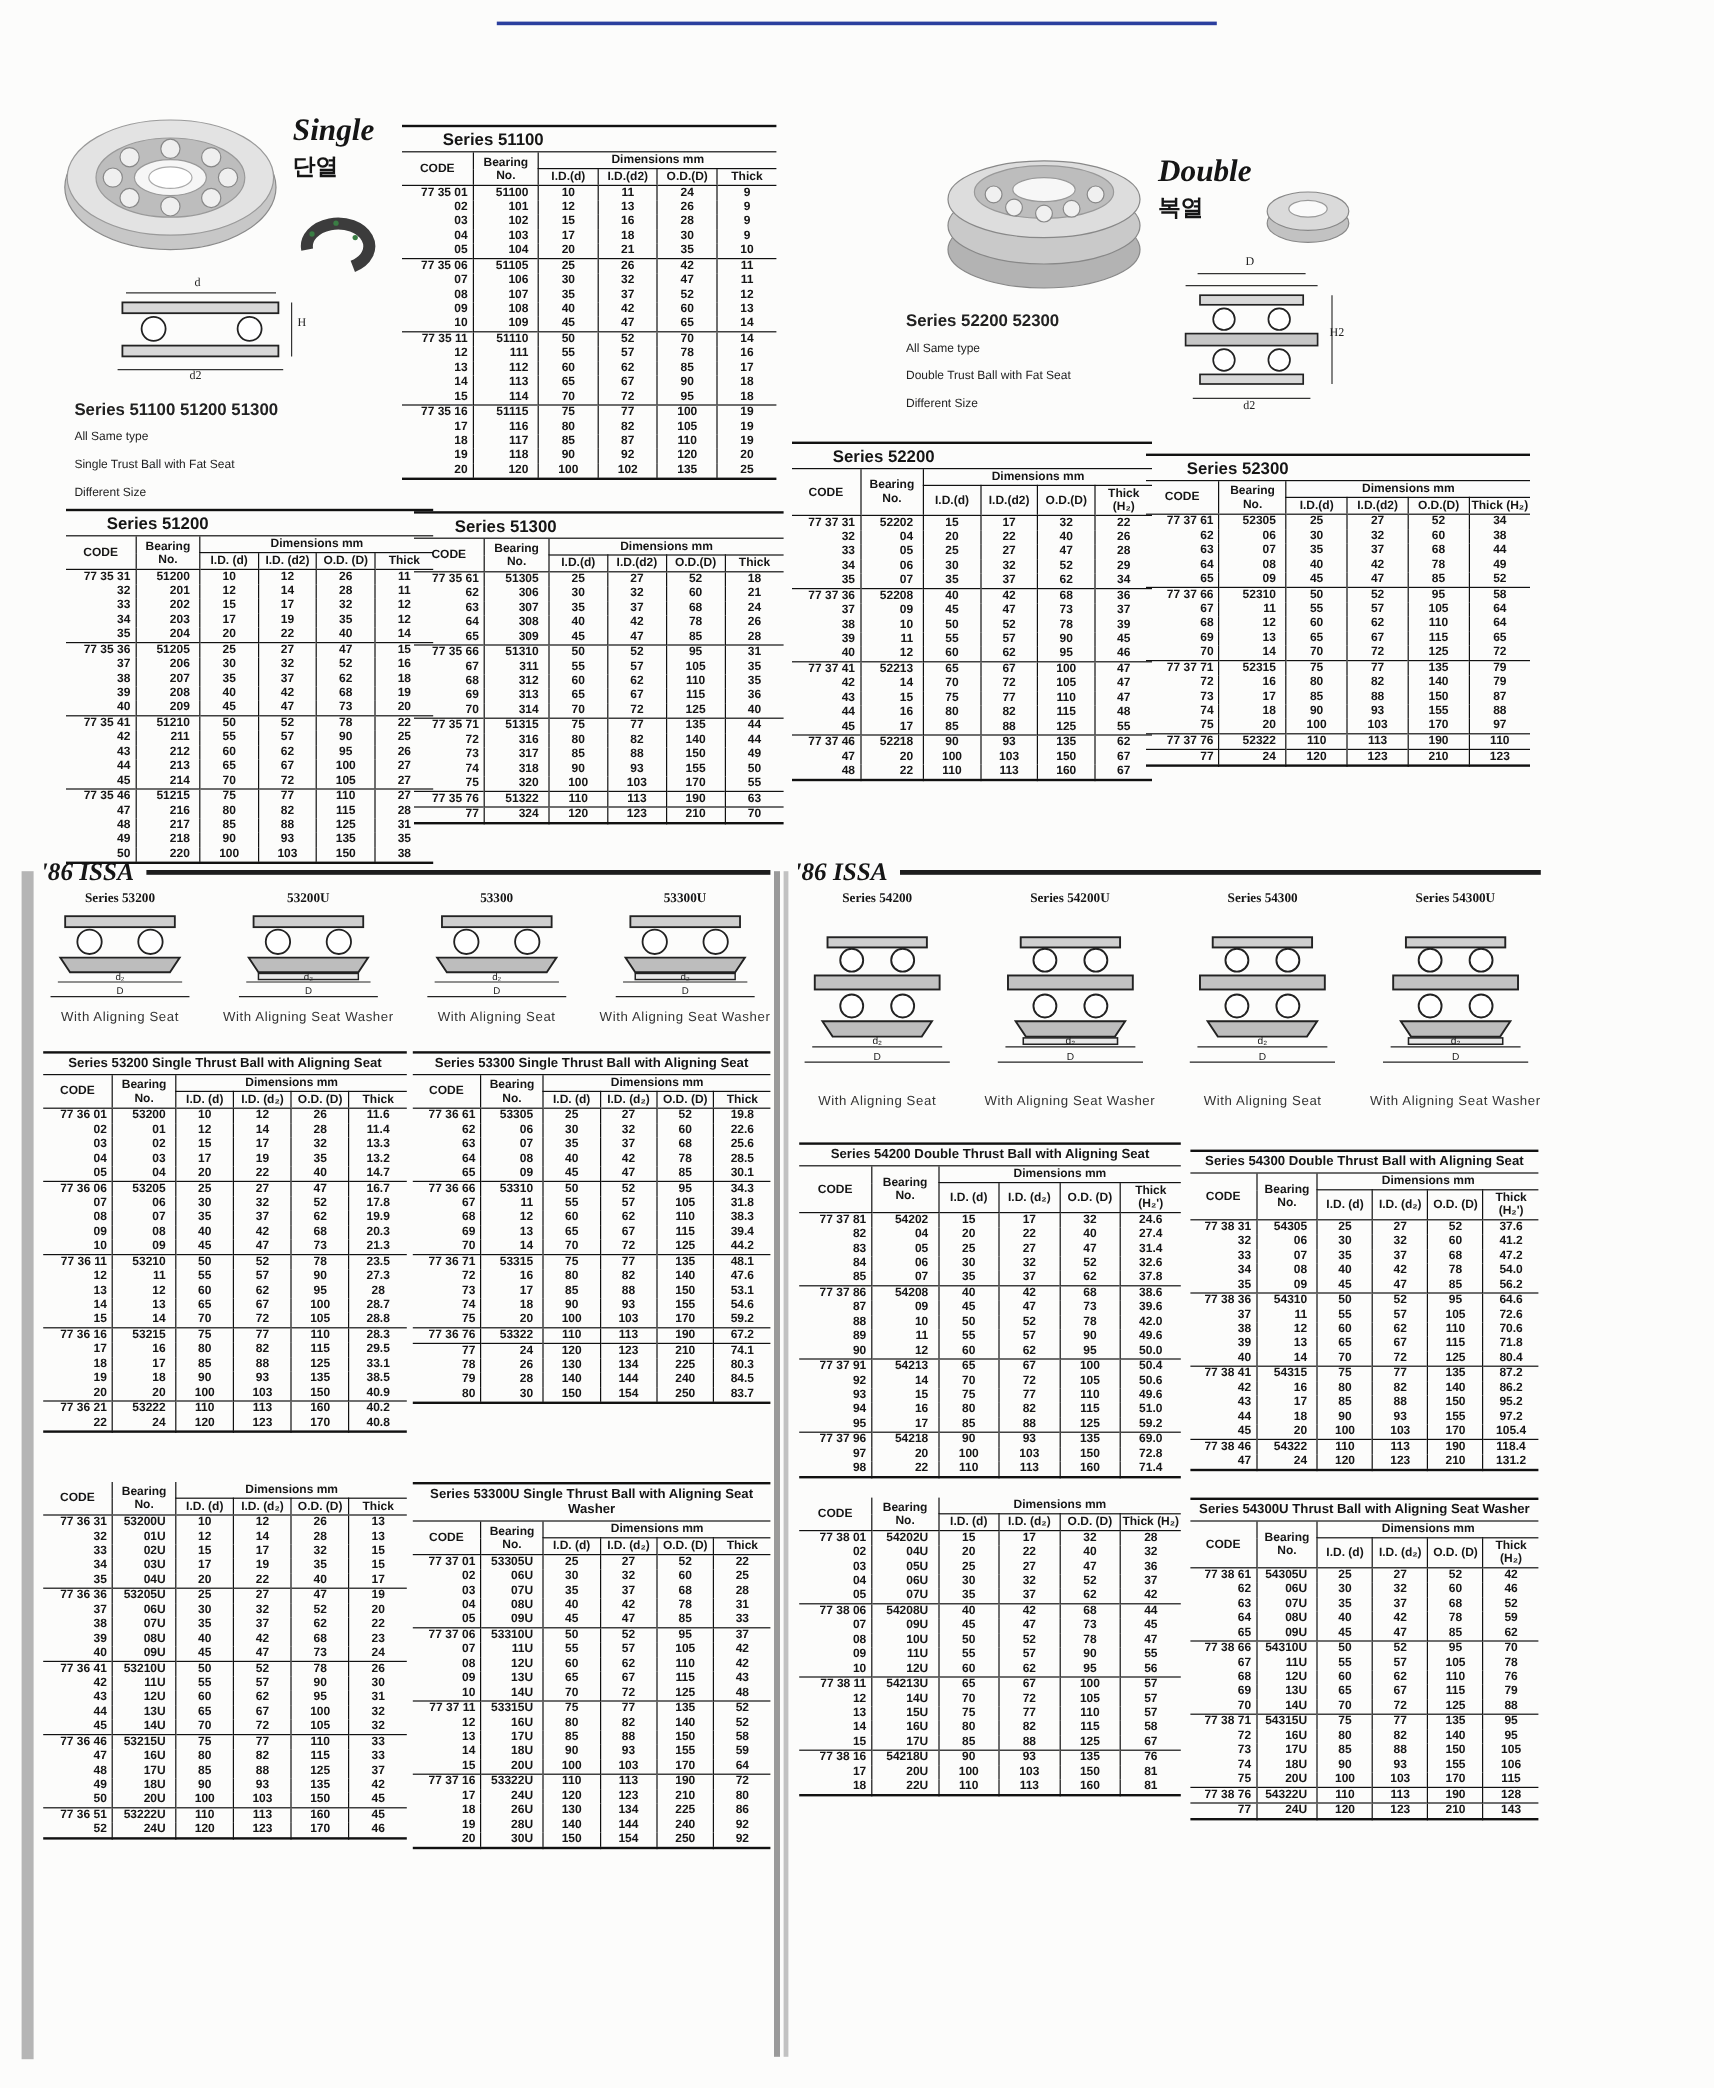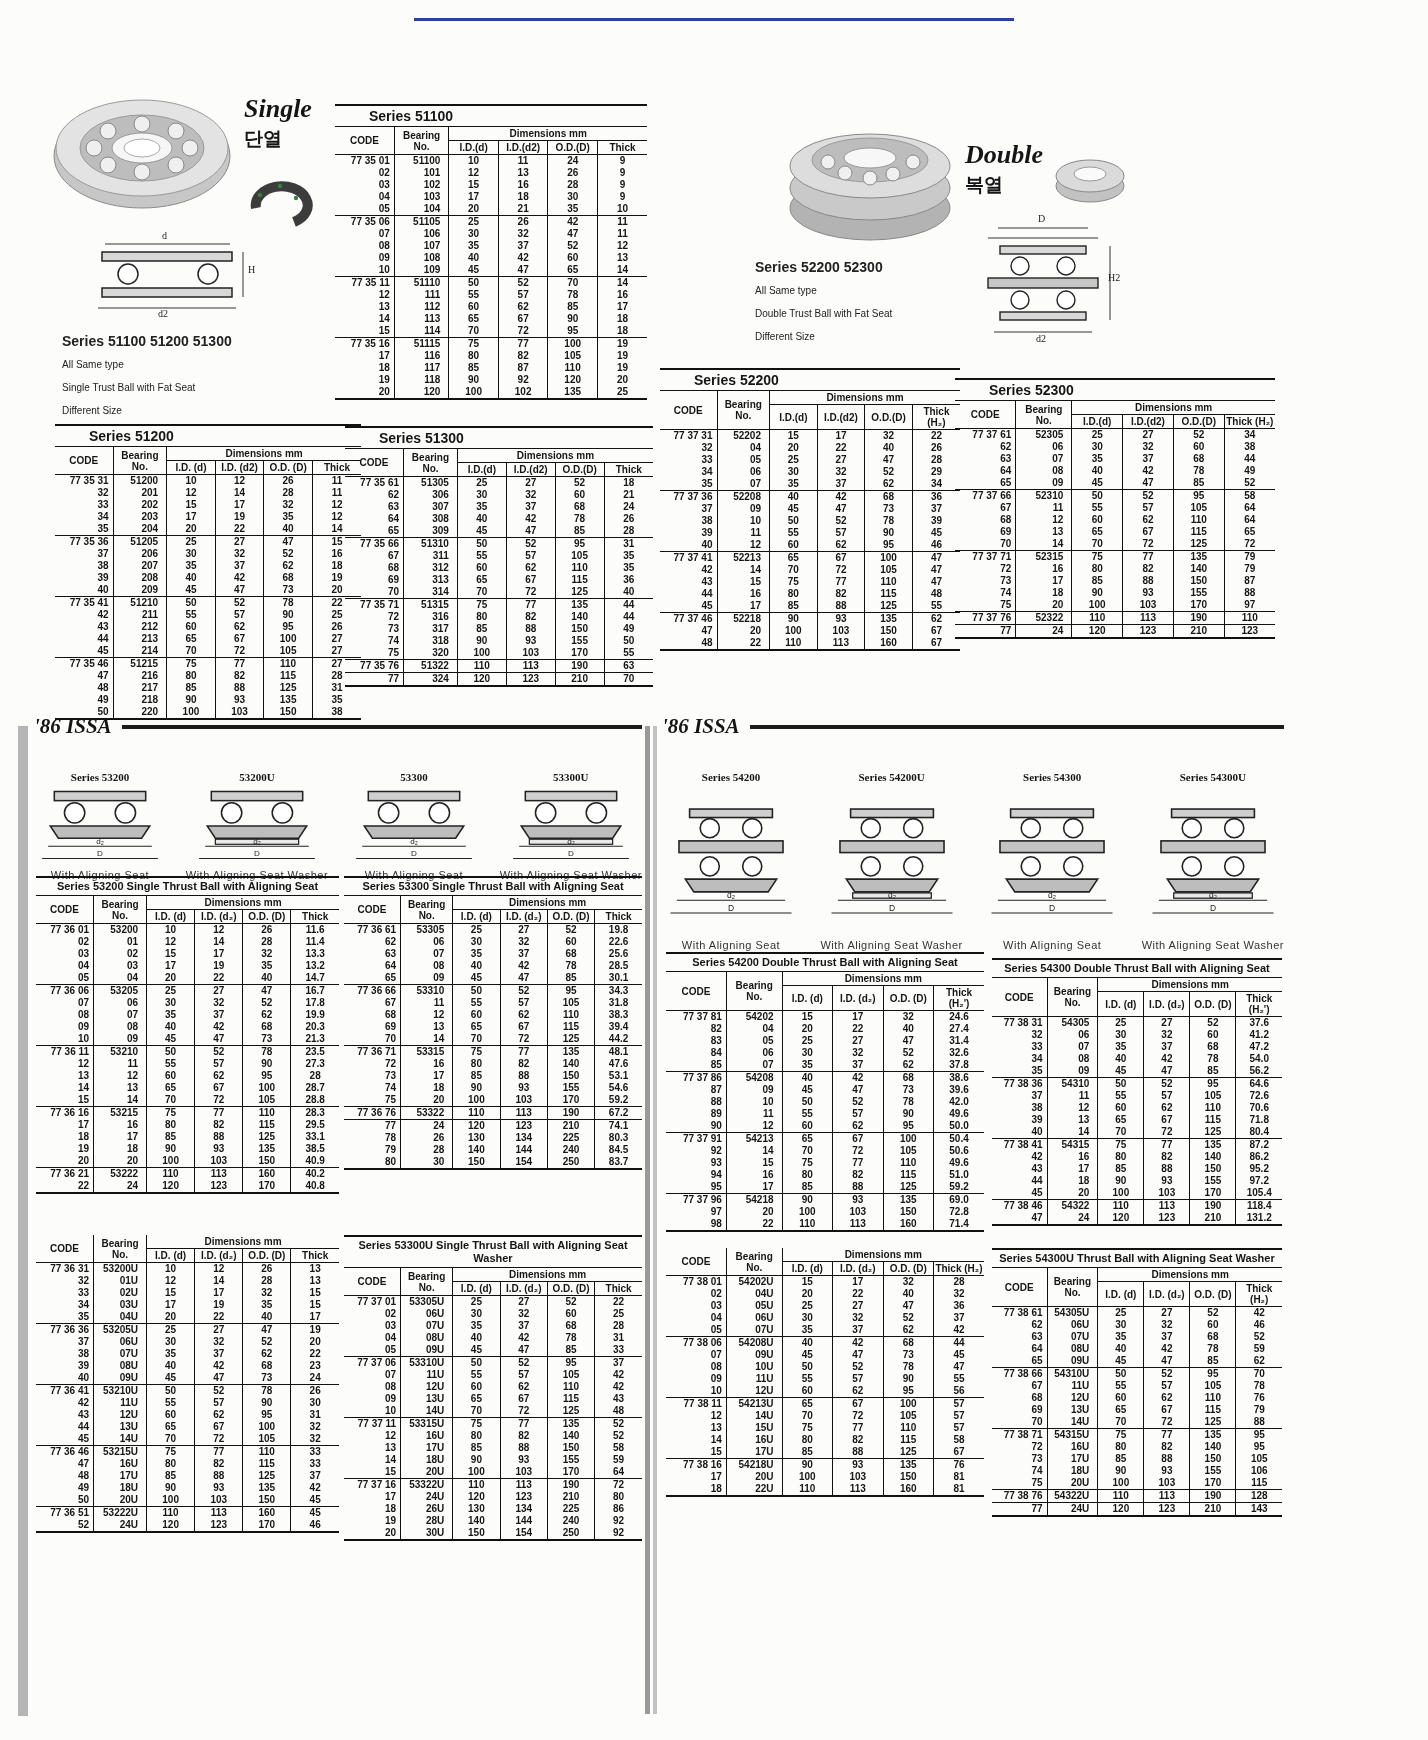--- a/index.html
+++ b/index.html
@@ -31,21 +31,21 @@
     text-align:center;font-weight:bold;white-space:nowrap;}
   .btable td.code{border-left:none;text-align:right;padding-right:4px;}
   .btable td.brg{text-align:right;padding-right:8px;}
   .btable tr.gs td{border-top:1.4px solid #111;}
   
   .issa-head{display:flex;align-items:center;gap:10px;}
   .issa-label{font-style:italic;font-weight:bold;font-size:21px;font-family:"Liberation Serif",serif;white-space:nowrap;}
   .issa-rule{flex:1;height:4px;background:#1d1d1d;}
   .diag-row{display:flex;justify-content:space-between;margin-top:4px;}
   .diag-cell{text-align:center;}
-  .diag-label{font-size:11px;font-weight:bold;font-family:"Liberation Serif",serif;height:14px;margin-top:28px;}
+  .diag-label{font-size:11px;font-weight:bold;font-family:"Liberation Serif",serif;height:14px;}
   .diag-cap{font-size:11px;color:#333;letter-spacing:0.5px;}
   .scanbar{position:absolute;}
   .dimtag{position:absolute;font-size:10px;color:#222;font-family:"Liberation Serif",serif;}
   svg text{font-family:"Liberation Sans",sans-serif;}
 </style>
 </head>
 <body>
 
 <svg width="0" height="0" style="position:absolute">
   <defs>
@@ -139,21 +139,21 @@
   <ellipse cx="95" cy="56" rx="80" ry="32" fill="#dddddd" stroke="#888"></ellipse>
   <ellipse cx="95" cy="50" rx="58" ry="22" fill="#bdbdbd" stroke="#999"></ellipse>
   <circle cx="138" cy="52" r="7" fill="#f0f0f0" stroke="#888"></circle>
   <circle cx="118" cy="64" r="7" fill="#f0f0f0" stroke="#888"></circle>
   <circle cx="95" cy="68" r="7" fill="#f0f0f0" stroke="#888"></circle>
   <circle cx="70" cy="63" r="7" fill="#f0f0f0" stroke="#888"></circle>
   <circle cx="53" cy="52" r="7" fill="#f0f0f0" stroke="#888"></circle>
   <ellipse cx="95" cy="48" rx="26" ry="10" fill="#f7f7f7" stroke="#999"></ellipse>
 </svg>
 
-<div class="abs big-label" style="left:965px;top:140px;">
+<div class="abs big-label" style="left:965px;top:128px;">
   <span>Double</span>
   <span class="ko">복열</span>
 </div>
 
 <svg class="abs" style="left:1048px;top:148px;" width="85" height="62">
   <ellipse cx="42" cy="38" rx="34" ry="16" fill="#c2c2c2" stroke="#888"></ellipse>
   <ellipse cx="42" cy="28" rx="34" ry="16" fill="#dadada" stroke="#888"></ellipse>
   <ellipse cx="42" cy="26" rx="16" ry="7" fill="#fafafa" stroke="#999"></ellipse>
 </svg>
 

